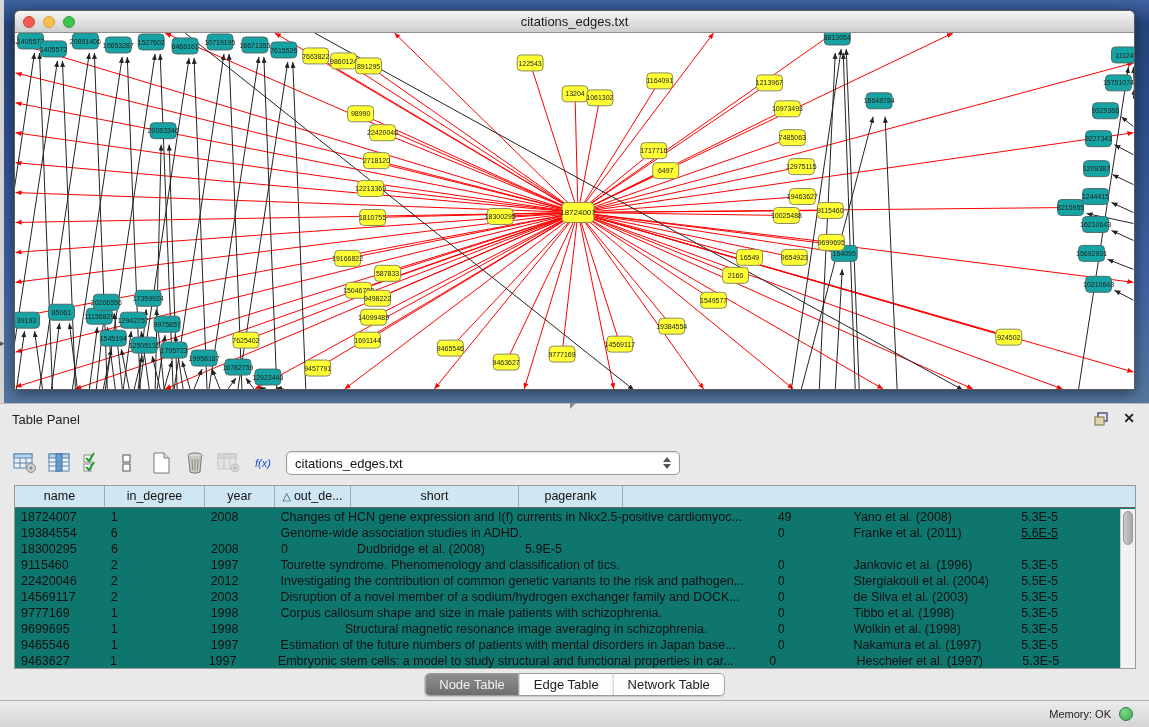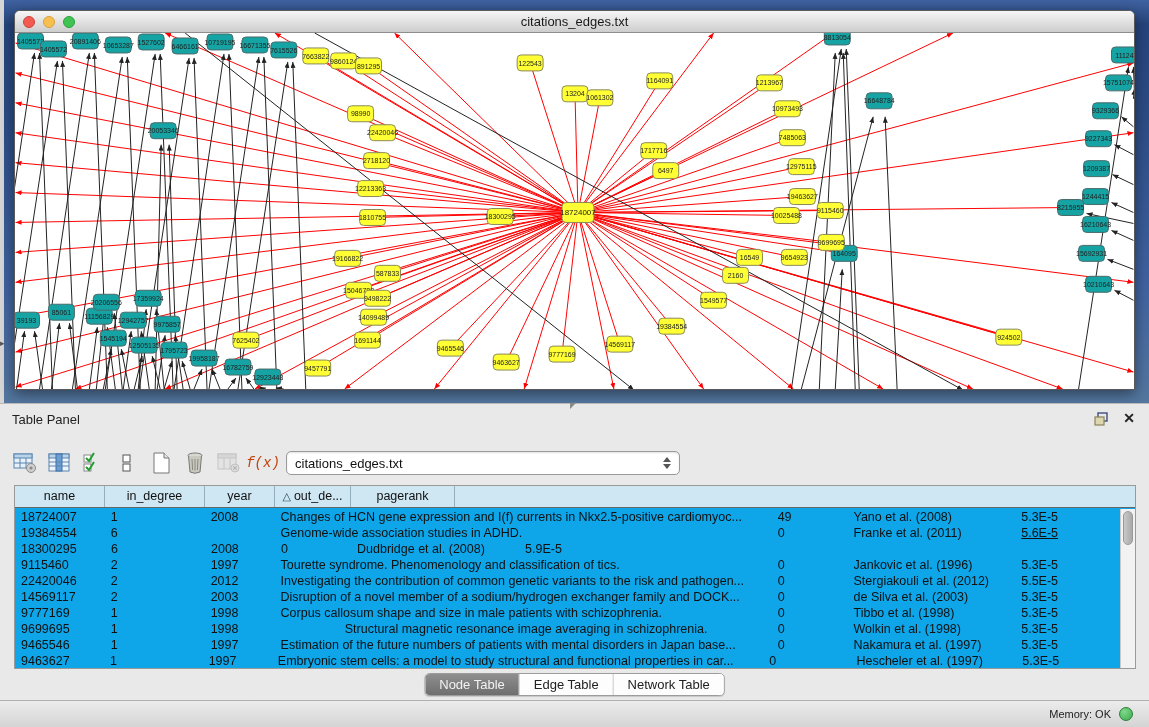--- a/index.html
+++ b/index.html
@@ -30,31 +30,31 @@
   .table-panel { position:absolute; left:0; top:403px; width:1149px; height:297px;
     background:#e9e9e9; border-top:1px solid #b9b9b9; }
   .panel-header { position:relative; height:30px; }
   .panel-title { position:absolute; left:12px; top:8px; font-size:13px; color:#222; }
   .panel-float { position:absolute; right:40px; top:8px; width:15px; height:14px; cursor:pointer; }
   .panel-close { position:absolute; right:14px; top:6px; font-size:14px; font-weight:bold; color:#222; cursor:pointer; }
   .divider-handle { position:absolute; left:570px; top:-3px; font-size:8px; color:#888; }
 
   .toolbar { position:absolute; left:10px; top:40px; height:38px; display:flex; align-items:center; }
   .tbi { width:30px; height:28px; display:flex; align-items:center; justify-content:center; margin-right:4px; cursor:pointer; }
-  .fx { font-family:Liberation Mono, monospace; font-style:italic; font-size:14px; color:#c2410c; }
+  .fx { font-family:Liberation Sans, sans-serif; font-style:italic; font-size:11px; color:#1d4ed8; }
   .combo { position:absolute; left:276px; top:7px; width:394px; height:24px; background:#fff;
     border:1px solid #9a9a9a; border-radius:5px; box-shadow:inset 0 1px 2px rgba(0,0,0,.12);
     display:flex; align-items:center; padding:0 8px; cursor:pointer; }
   .combo-value { flex:1; font-size:13px; color:#111; }
   .combo-arrows { display:flex; flex-direction:column; gap:2px; }
   .combo-arrows .up { width:0;height:0;border-left:4px solid transparent;border-right:4px solid transparent;border-bottom:5px solid #555; }
   .combo-arrows .dn { width:0;height:0;border-left:4px solid transparent;border-right:4px solid transparent;border-top:5px solid #555; }
 
   .dtable { position:absolute; left:14px; top:81px; width:1122px; height:184px;
-    background:#0ea5e9; border:1px solid #9a9a9a; }
+    background:#0f766e; border:1px solid #9a9a9a; }
   .thead { display:flex; height:22px; background:#cfe6f3; border-bottom:1px solid #666; }
   .th { font-size:12.5px; color:#111; text-align:center; line-height:21px;
     border-right:1px solid #93aebc; overflow:hidden; white-space:nowrap; cursor:pointer; }
   .th .sort { color:#23485e; font-size:11px; margin-right:3px; }
   .tbody { position:absolute; left:0; top:23px; right:16px; bottom:0; overflow:hidden; }
   .tr { display:flex; height:16px; cursor:default; }
   .td { font-size:12.5px; color:#111; padding-left:6px; overflow:hidden; white-space:nowrap; line-height:16px; }
   .vscroll { position:absolute; right:0; top:23px; width:15px; bottom:0;
     background:#f2f2f2; border-left:1px solid #c9c9c9; }
   .vthumb { position:absolute; left:2px; top:2px; width:10px; height:34px; border-radius:5px;
@@ -489,20 +489,21 @@
         </span>
     </div>
   </div>
 
   <div class="dtable">
     <div class="thead">
         <div class="th" style="width: 90px;">name</div>
         <div class="th" style="width: 100px;">in_degree</div>
         <div class="th" style="width: 70px;">year</div>
         <div class="th" style="width: 76px;"><span class="sort">△</span>out_de...</div>
+        <div class="th" style="width: 168px;">short</div>
         <div class="th" style="width: 104px;">pagerank</div>
       </div>
     <div class="tbody">
         <div class="tr">
           <div class="td" style="width: 90px;">18724007</div>
           <div class="td" style="width: 100px;">1</div>
           <div class="td" style="width: 70px;">2008</div>
           <div class="td" style="width: 498px;">Changes of HCN gene expression and I(f) currents in Nkx2.5-positive cardiomyoc...</div>
           <div class="td" style="width: 76px;">49</div>
           <div class="td" style="width: 168px;">Yano et al. (2008)</div>
@@ -533,21 +534,21 @@
           <div class="td" style="width: 76px;">0</div>
           <div class="td" style="width: 168px;">Jankovic et al. (1996)</div>
           <div class="td" style="width: 104px;">5.3E-5</div>
         </div>
         <div class="tr">
           <div class="td" style="width: 90px;">22420046</div>
           <div class="td" style="width: 100px;">2</div>
           <div class="td" style="width: 70px;">2012</div>
           <div class="td" style="width: 498px;">Investigating the contribution of common genetic variants to the risk and pathogen...</div>
           <div class="td" style="width: 76px;">0</div>
-          <div class="td" style="width: 168px;">Stergiakouli et al. (2012)</div>
+          <div class="td" style="width: 168px;">Stergiakouli et al. (2004)</div>
           <div class="td" style="width: 104px;">5.5E-5</div>
         </div>
         <div class="tr">
           <div class="td" style="width: 90px;">14569117</div>
           <div class="td" style="width: 100px;">2</div>
           <div class="td" style="width: 70px;">2003</div>
           <div class="td" style="width: 498px;">Disruption of a novel member of a sodium/hydrogen exchanger family and DOCK...</div>
           <div class="td" style="width: 76px;">0</div>
           <div class="td" style="width: 168px;">de Silva et al. (2003)</div>
           <div class="td" style="width: 104px;">5.3E-5</div>

